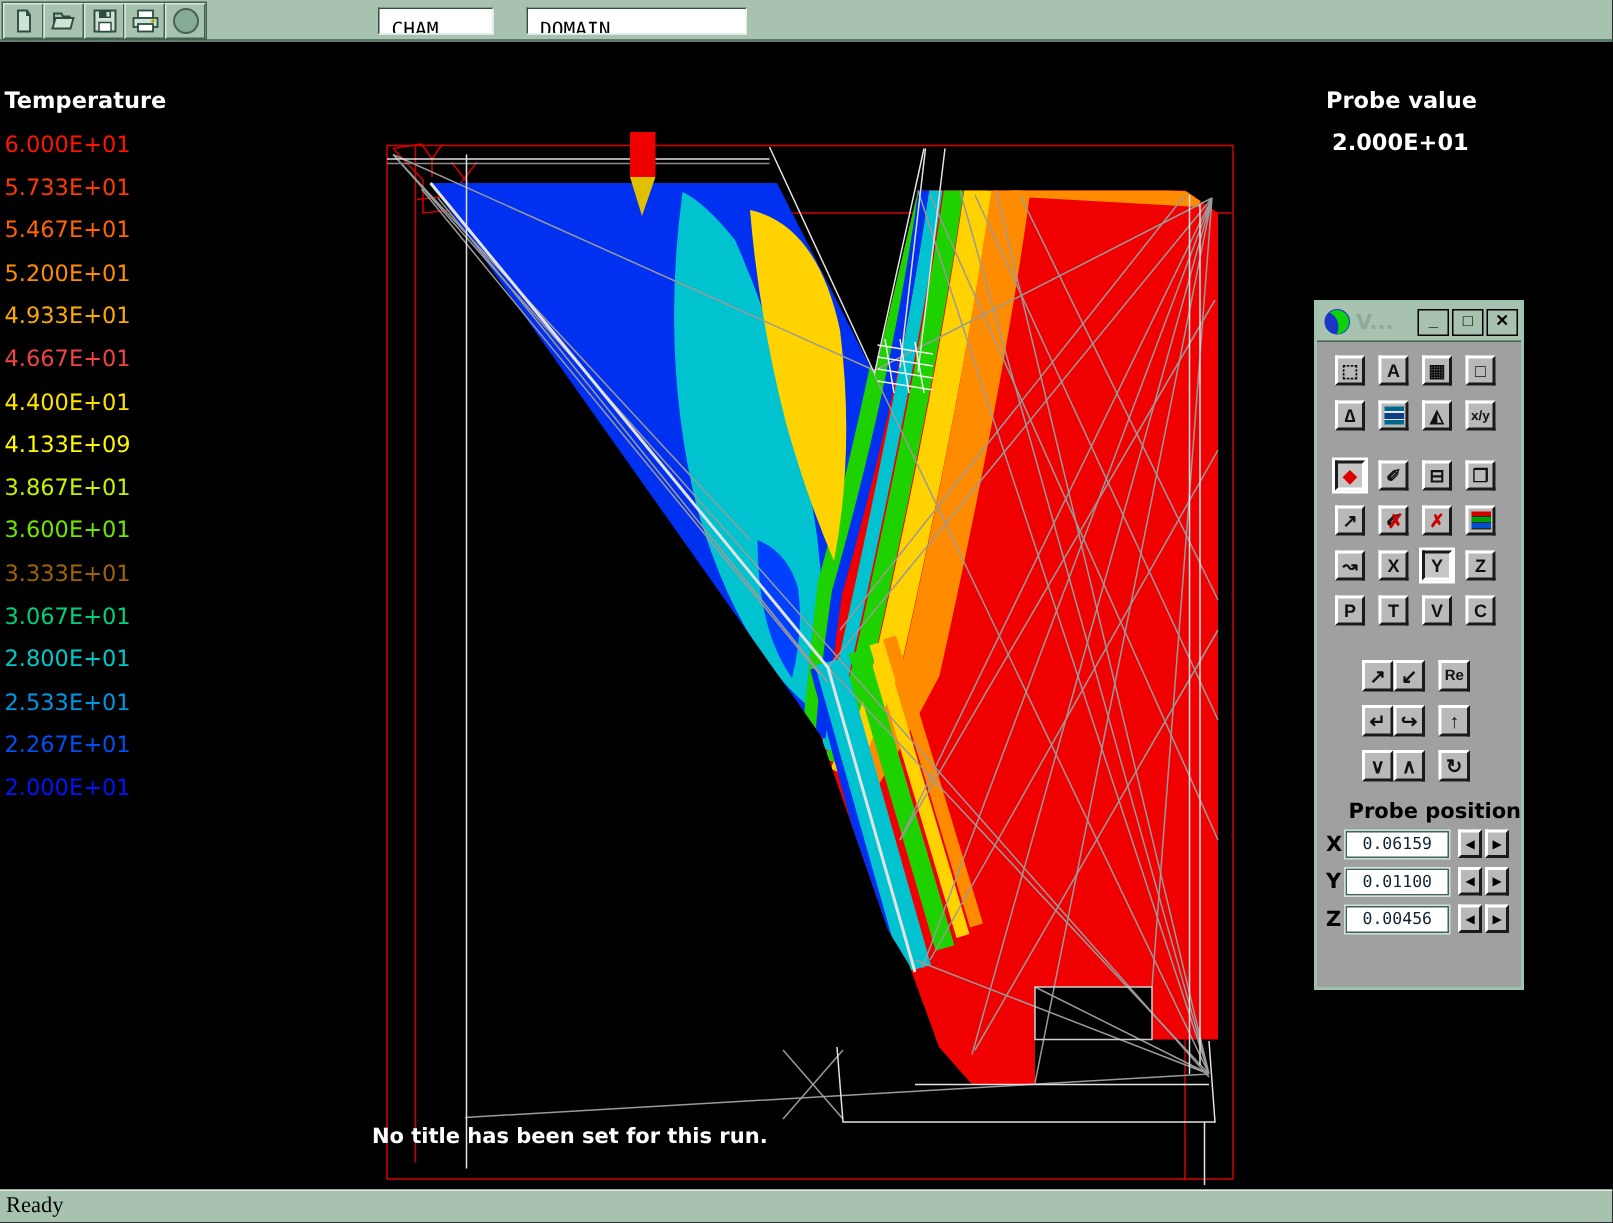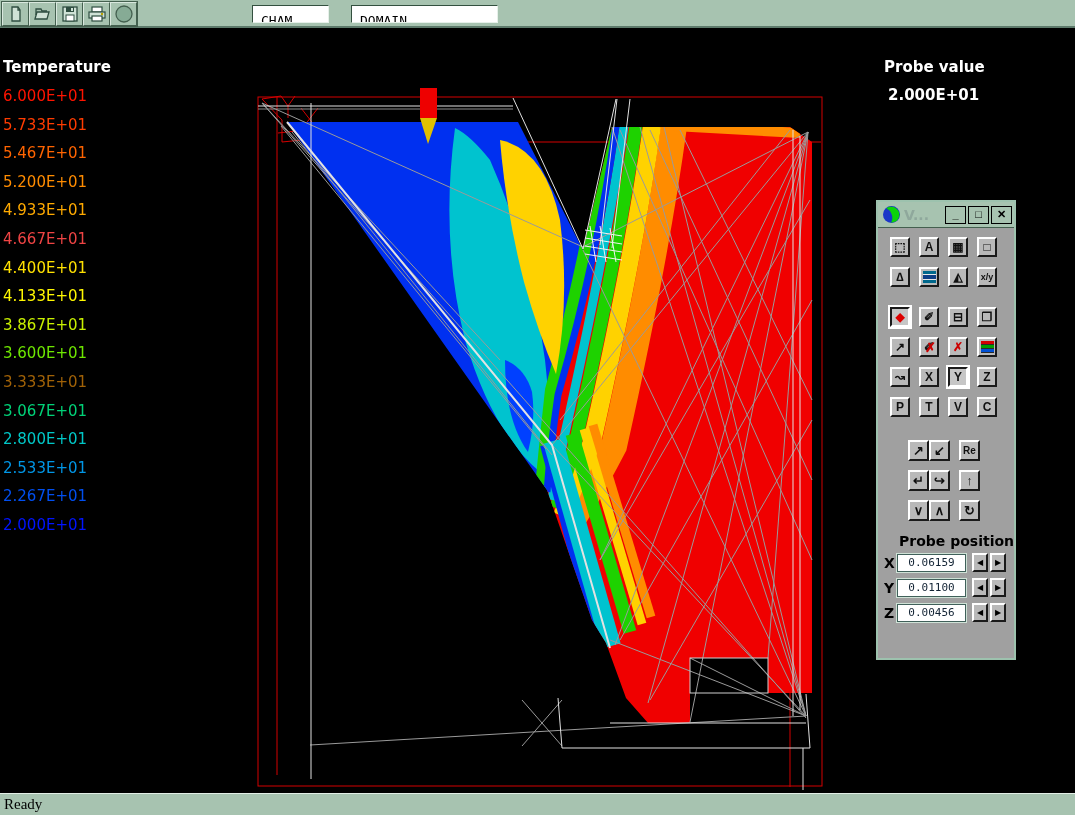--- a/index.html
+++ b/index.html
@@ -211,32 +211,33 @@
 
     <div class="legend-title">Temperature</div>
     <div class="legend-list">
         <div class="legend-entry" style="color: rgb(255, 20, 0);">6.000E+01</div>
         <div class="legend-entry" style="color: rgb(255, 60, 0);">5.733E+01</div>
         <div class="legend-entry" style="color: rgb(255, 100, 0);">5.467E+01</div>
         <div class="legend-entry" style="color: rgb(255, 140, 0);">5.200E+01</div>
         <div class="legend-entry" style="color: rgb(255, 170, 0);">4.933E+01</div>
         <div class="legend-entry" style="color: #ef4444;">4.667E+01</div>
         <div class="legend-entry" style="color: rgb(255, 225, 0);">4.400E+01</div>
-        <div class="legend-entry" style="color: rgb(255, 248, 0);">4.133E+01</div>
+        <div class="legend-entry" style="color: rgb(255, 248, 0);">4.133E+09</div>
         <div class="legend-entry" style="color: rgb(200, 240, 0);">3.867E+01</div>
         <div class="legend-entry" style="color: rgb(110, 230, 0);">3.600E+01</div>
         <div class="legend-entry" style="color: #a16207;">3.333E+01</div>
         <div class="legend-entry" style="color: rgb(0, 210, 120);">3.067E+01</div>
         <div class="legend-entry" style="color: rgb(0, 200, 200);">2.800E+01</div>
         <div class="legend-entry" style="color: rgb(0, 150, 230);">2.533E+01</div>
         <div class="legend-entry" style="color: rgb(0, 79, 240); text-align: center;">2.267E+01</div>
         <div class="legend-entry" style="color: rgb(0, 20, 255);">2.000E+01</div>
       </div>
     <div class="probe-label">Probe value</div>
     <div class="probe-value">2.000E+01</div>
+    <div class="run-title">No title has been set for this run.</div>
 
     <div class="panel">
       <div class="panel-titlebar">
         <svg class="panel-logo" viewBox="0 0 19 19">
           <circle cx="9.5" cy="9.5" r="8.5" fill="#1a36c8"></circle>
           <path d="M9.5,1.5 A8,8 0 1 1 4,15.5 A10.5,10.5 0 0 0 9.5,1.5 Z" fill="#0bd20b" transform="rotate(-40 9.5 9.5)"></path>
         </svg>
         <span class="panel-title">V...</span>
         <span id="win-btns" style="display:flex">
             <button class="win-btn">_</button>

